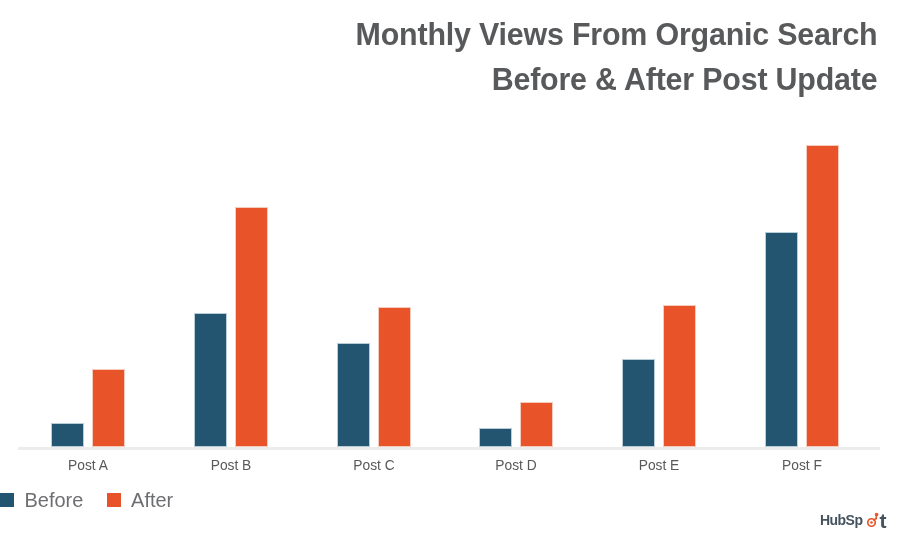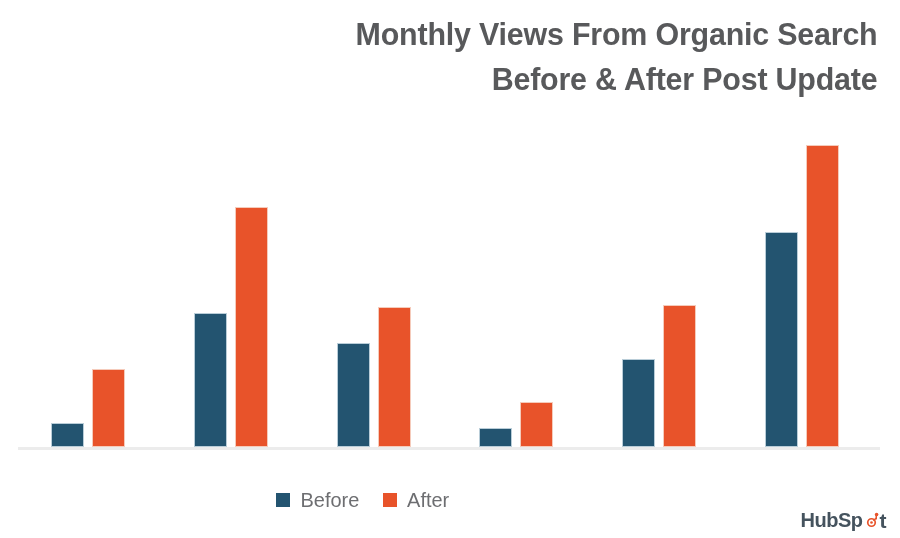--- a/index.html
+++ b/index.html
@@ -100,21 +100,21 @@
     transform: scaleX(0.92);
   }
 
   
   .legend {
     position: absolute;
     left: 0;
     top: 489px;
     width: 726px;
     display: flex;
-    justify-content: center;
+    justify-content: flex-start;
     align-items: center;
     gap: 22px;
   }
   .legend-item {
     display: flex;
     align-items: center;
     gap: 9px;
   }
   .legend-swatch {
     width: 14px;
@@ -134,21 +134,21 @@
     position: absolute;
     right: 14px;
     bottom: 7px;
     display: flex;
     align-items: center;
   }
   .brand-text {
     color: #45535e;
     font-family: "Liberation Sans", sans-serif;
     font-weight: bold;
-    font-size: 20px;
+    font-size: 14px;
     letter-spacing: -0.5px;
     line-height: 21px;
   }
   .brand-sprocket {
     position: relative;
     width: 17px;
     height: 17px;
     margin: 0 0px 0 0;
   }
   .brand-tail {
@@ -193,20 +193,28 @@
           <div class="bar before" title="Before — Post E: 89" style="height: 88.1909px; background: rgb(35, 84, 112);"></div>
           <div class="bar after" title="After — Post E: 143" style="height: 141.7px; background: rgb(232, 83, 42);"></div>
         </div>
         <div class="bar-group" style="left: 765px;">
           <div class="bar before" title="Before — Post F: 217" style="height: 215.027px; background: rgb(35, 84, 112);"></div>
           <div class="bar after" title="After — Post F: 305" style="height: 302.227px; background: rgb(232, 83, 42);"></div>
         </div>
       </div>
   </div>
 
+  <div class="cat-labels" id="cat-labels">
+      <div class="cat-label" style="left: 28px;">Post A</div>
+      <div class="cat-label" style="left: 170.8px;">Post B</div>
+      <div class="cat-label" style="left: 313.6px;">Post C</div>
+      <div class="cat-label" style="left: 456.4px;">Post D</div>
+      <div class="cat-label" style="left: 599.2px;">Post E</div>
+      <div class="cat-label" style="left: 742px;">Post F</div>
+    </div>
 
   <div class="legend" id="legend">
       <div class="legend-item">
         <span class="legend-swatch" style="background: rgb(35, 84, 112);"></span>
         <span class="legend-text">Before</span>
       </div>
       <div class="legend-item">
         <span class="legend-swatch" style="background: rgb(232, 83, 42);"></span>
         <span class="legend-text">After</span>
       </div>

